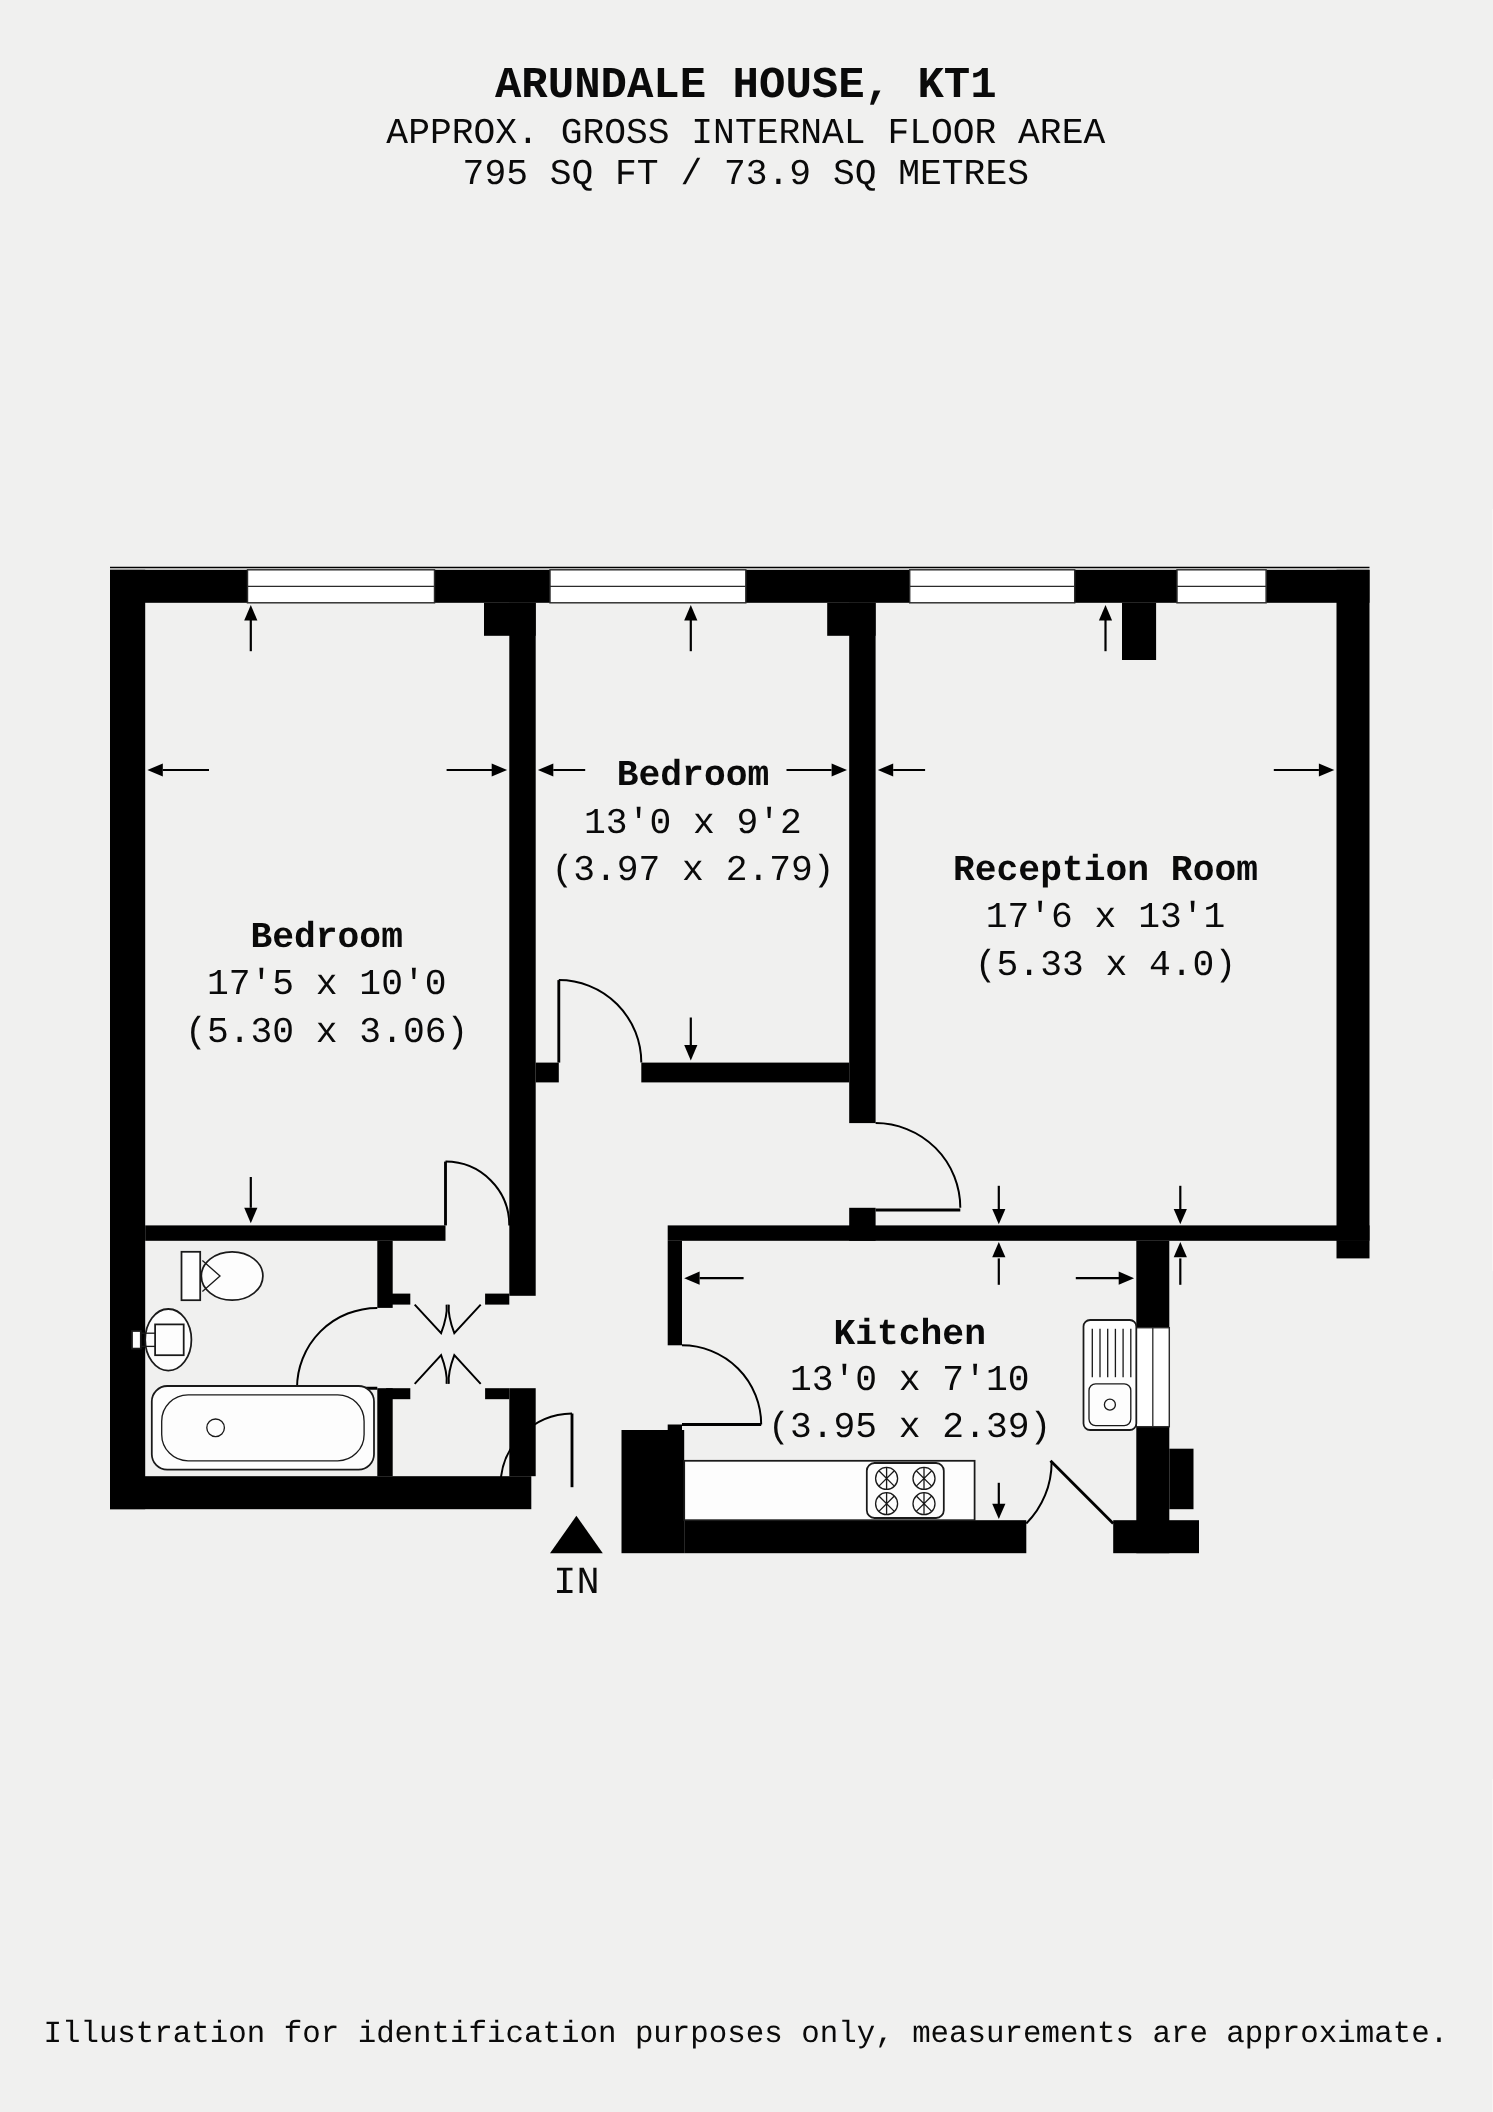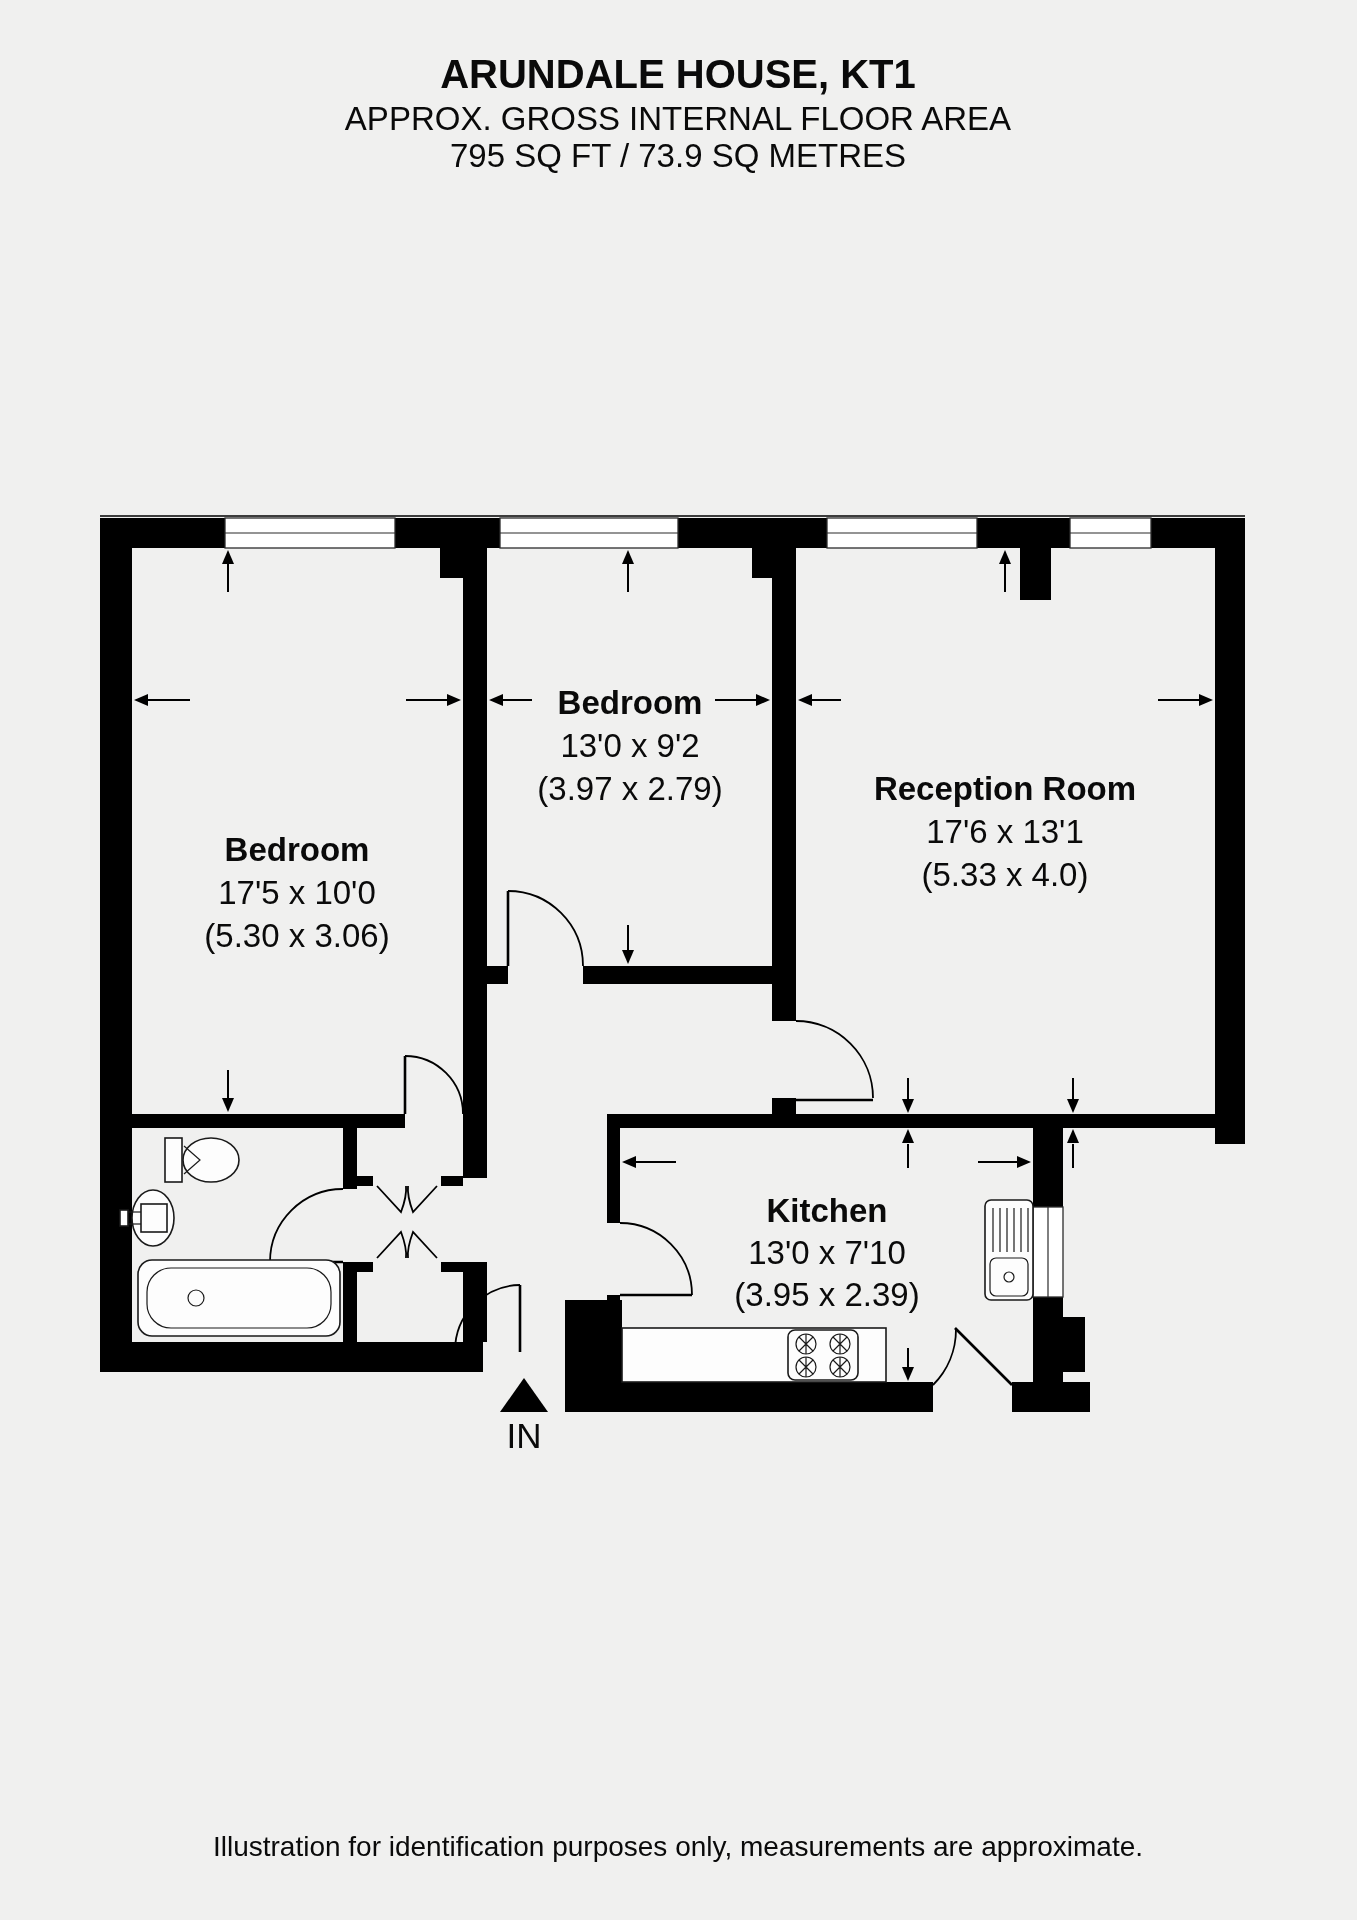--- a/index.html
+++ b/index.html
@@ -1,20 +1,20 @@
 <!DOCTYPE html>
 <html><head>
 <meta charset="utf-8">
 <style>
   html,body{margin:0;padding:0;}
   .page{
     position:relative;
     width:1357px;height:1920px;
     background:#f0f0ef;
-    font-family:Liberation Sans, sans-serif;
+    font-family:Liberation Mono, monospace;
     overflow:hidden;
   }
   svg{position:absolute;left:0;top:0;}
   .wall{fill:#000;stroke:none;}
   .win{fill:#fff;stroke:#2b2b2b;stroke-width:1.3;}
   .winline{stroke:#2b2b2b;stroke-width:1.2;}
   .thinline{stroke:#000;stroke-width:1.4;}
   .doorarc{fill:none;stroke:#000;stroke-width:1.8;}
   .leaf{stroke:#000;stroke-width:2.6;fill:none;}
   .fixture{fill:#fdfdfd;stroke:#1a1a1a;stroke-width:1.6;}

